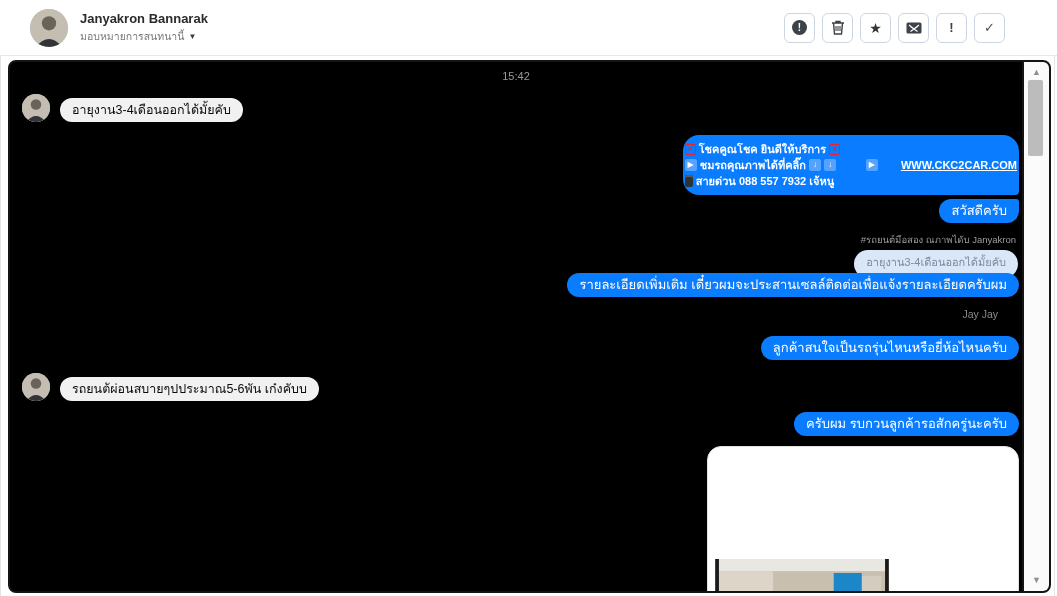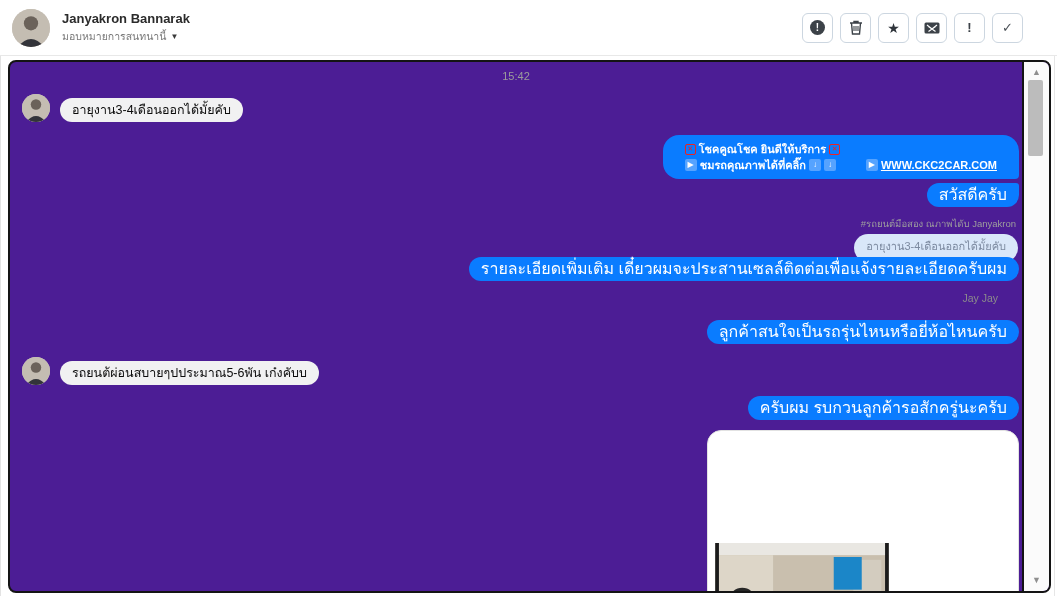--- a/index.html
+++ b/index.html
@@ -1,58 +1,58 @@
 <!DOCTYPE html>
 <html><head>
 <meta charset="utf-8">
 <style>
   * { margin:0; padding:0; box-sizing:border-box; }
   html,body { width:1057px; height:596px; background:#fff; font-family:"Liberation Sans","DejaVu Sans",sans-serif; overflow:hidden; }
   .edge-left { position:absolute; left:0; top:56px; bottom:0; width:1px; background:#e3e3e3; }
   .edge-right { position:absolute; right:2px; top:0; bottom:0; width:1px; background:#e6e6e6; }
 
   
-  .hdr { position:absolute; left:0; top:0; width:1057px; height:56px; background:#fff; border-bottom:1px solid #e8e8e8; display:flex; align-items:center; padding:0 12px; }
+  .hdr { position:absolute; left:0; top:0; width:1057px; height:56px; background:#fff; border-bottom:1px solid #e8e8e8; display:flex; align-items:center; padding:0 30px; }
   .hav { width:38px; height:38px; border-radius:50%; overflow:hidden; flex:0 0 auto; background:#cfc9c0; }
   .hinfo { margin-left:12px; flex:1; }
   .hname { font-size:13px; font-weight:bold; color:#2b2b2b; }
   .hsub { margin-top:2px; font-size:10.5px; color:#7a7a7a; display:flex; align-items:center; gap:4px; }
   .caret { font-size:8px; color:#3a3a3a; }
   .hacts { display:flex; gap:7px; margin-right:22px; }
   .abtn { width:31px; height:30px; background:#fff; border:1px solid #ccd6e0; border-radius:6px; display:flex; align-items:center; justify-content:center; color:#3f4750; font-size:13px; cursor:pointer; padding:0; }
   .circ { width:15px; height:15px; border-radius:50%; background:#3c4248; color:#fff; font-size:10px; font-weight:bold; display:flex; align-items:center; justify-content:center; }
   .star { font-size:14px; color:#2f353b; line-height:1; }
   .bang { font-size:13px; font-weight:bold; color:#3c4248; }
   .chk  { font-size:13px; color:#4a5056; }
 
   
-  .panel { position:absolute; left:8px; top:60px; width:1043px; bottom:3px; border:2px solid #141414; border-radius:8px; display:flex; overflow:hidden; background:#4c1d95; }
+  .panel { position:absolute; left:8px; top:60px; width:1043px; bottom:3px; border:2px solid #141414; border-radius:8px; display:flex; overflow:hidden; background:#000000; }
   .chatarea { flex:1; position:relative; border-right:2px solid #141414; overflow:hidden; display:flex; flex-direction:column; padding:0 0 0 0; }
   .sbcol { width:25px; background:#fbfbfb; position:relative; }
   .sb-up, .sb-down { position:absolute; left:0; width:100%; text-align:center; color:#8f8f8f; font-size:9px; line-height:14px; cursor:pointer; }
   .sb-up { top:3px; } .sb-down { bottom:4px; }
   .sb-thumb { position:absolute; left:4px; top:18px; width:15px; height:76px; background:#bcbcbc; border-radius:2px; cursor:pointer; }
 
   .time { margin:8px 0 0; text-align:center; font-size:11px; color:#9b9b9b; }
 
   .rowL { display:flex; align-items:flex-end; margin-left:12px; }
   .mav { width:28px; height:28px; border-radius:50%; overflow:hidden; background:#cfc9c0; flex:0 0 auto; }
   .gbub { margin-left:10px; background:#f1f1f2; color:#0b0b0b; font-size:12.5px; line-height:16px; padding:4px 12px; border-radius:18px; max-width:560px; }
   .row1 { margin-top:12px; } .row2 { margin-top:13px; }
 
   .right { align-self:flex-end; margin-right:3px; }
-  .bbub { background:#0a7cff; color:#fff; font-size:16px; line-height:16px; padding:4px 12px; border-radius:18px; width:fit-content; }
-
-  .promo { margin-top:13px; border-radius:16px 16px 4px 16px; padding:6px 22px; font-size:11px; font-weight:bold; line-height:16px; }
+  .bbub { background:#0a7cff; color:#fff; font-size:13px; line-height:16px; padding:4px 12px; border-radius:18px; width:fit-content; }
+
+  .promo { margin-top:13px; border-radius:16px 16px 4px 16px; padding:6px 2px; font-size:11px; font-weight:bold; line-height:16px; }
   .pline { display:flex; align-items:center; gap:3px; white-space:nowrap; }
   .pbox { display:inline-flex; width:12px; height:12px; background:#56a3ff; border-radius:2px; color:#fff; font-size:8px; align-items:center; justify-content:center; flex:0 0 auto; }
   .rbox { display:inline-flex; width:11px; height:11px; border:1.5px solid #e22; border-radius:2px; color:#e22; font-size:7px; font-weight:bold; align-items:center; justify-content:center; flex:0 0 auto; }
   .phico { display:inline-block; width:8px; height:12px; background:#2e3338; border-radius:2px; box-shadow:inset 0 2px 0 #565c63; flex:0 0 auto; }
   .spacer { width:24px; }
-  .plink { color:#fff; text-decoration:underline; }
+  .plink { color:#fff; text-decoration:underline;margin-left:20px; }
 
   .greet { margin-top:4px; border-radius:16px 4px 16px 16px; }
   .ctx { margin-top:9px; font-size:9.5px; color:#9e9e9e; margin-right:6px; }
   .quoted { margin-top:3px; background:#d9e7f9; color:#7c8aa0; font-size:11px; line-height:14px; padding:5px 12px 9px; border-radius:14px; margin-right:4px; }
   .reply { margin-top:-5px; }
   .jay { margin-top:11px; font-size:10.5px; color:#8c8c8c; margin-right:24px; }
   .ask { margin-top:16px; }
   .wait { margin-top:11px; }
 
   .card { margin-top:10px; width:312px; height:250px; background:#fff; border:1px solid #e2e2e2; border-radius:14px; position:relative; overflow:hidden; flex:0 0 auto; }
@@ -130,20 +130,24 @@
         <span class="rbox">✕</span>
       </div>
       <div class="pline">
         <span class="pbox">▶</span>
         <span>ชมรถคุณภาพได้ที่คลิ๊ก</span>
         <span class="pbox">↓</span>
         <span class="pbox">↓</span>
         <span class="spacer"></span>
         <span class="pbox">▶</span>
         <span class="plink">WWW.CKC2CAR.COM</span>
+      </div>
+      <div class="pline">
+        <span class="phico"></span>
+        <span>สายด่วน 088 557 7932 เจ้หนู</span>
       </div>
     </div>
 
     <div class="bbub greet right">สวัสดีครับ</div>
 
     <div class="ctx right">#รถยนต์มือสอง ณภาพไดับ Janyakron</div>
     <div class="quoted right">อายุงาน3-4เดือนออกได้มั้ยคับ</div>
     <div class="bbub reply right">รายละเอียดเพิ่มเติม เดี๋ยวผมจะประสานเซลล์ติดต่อเพื่อแจ้งรายละเอียดครับผม</div>
 
     <div class="jay right">Jay Jay</div>

